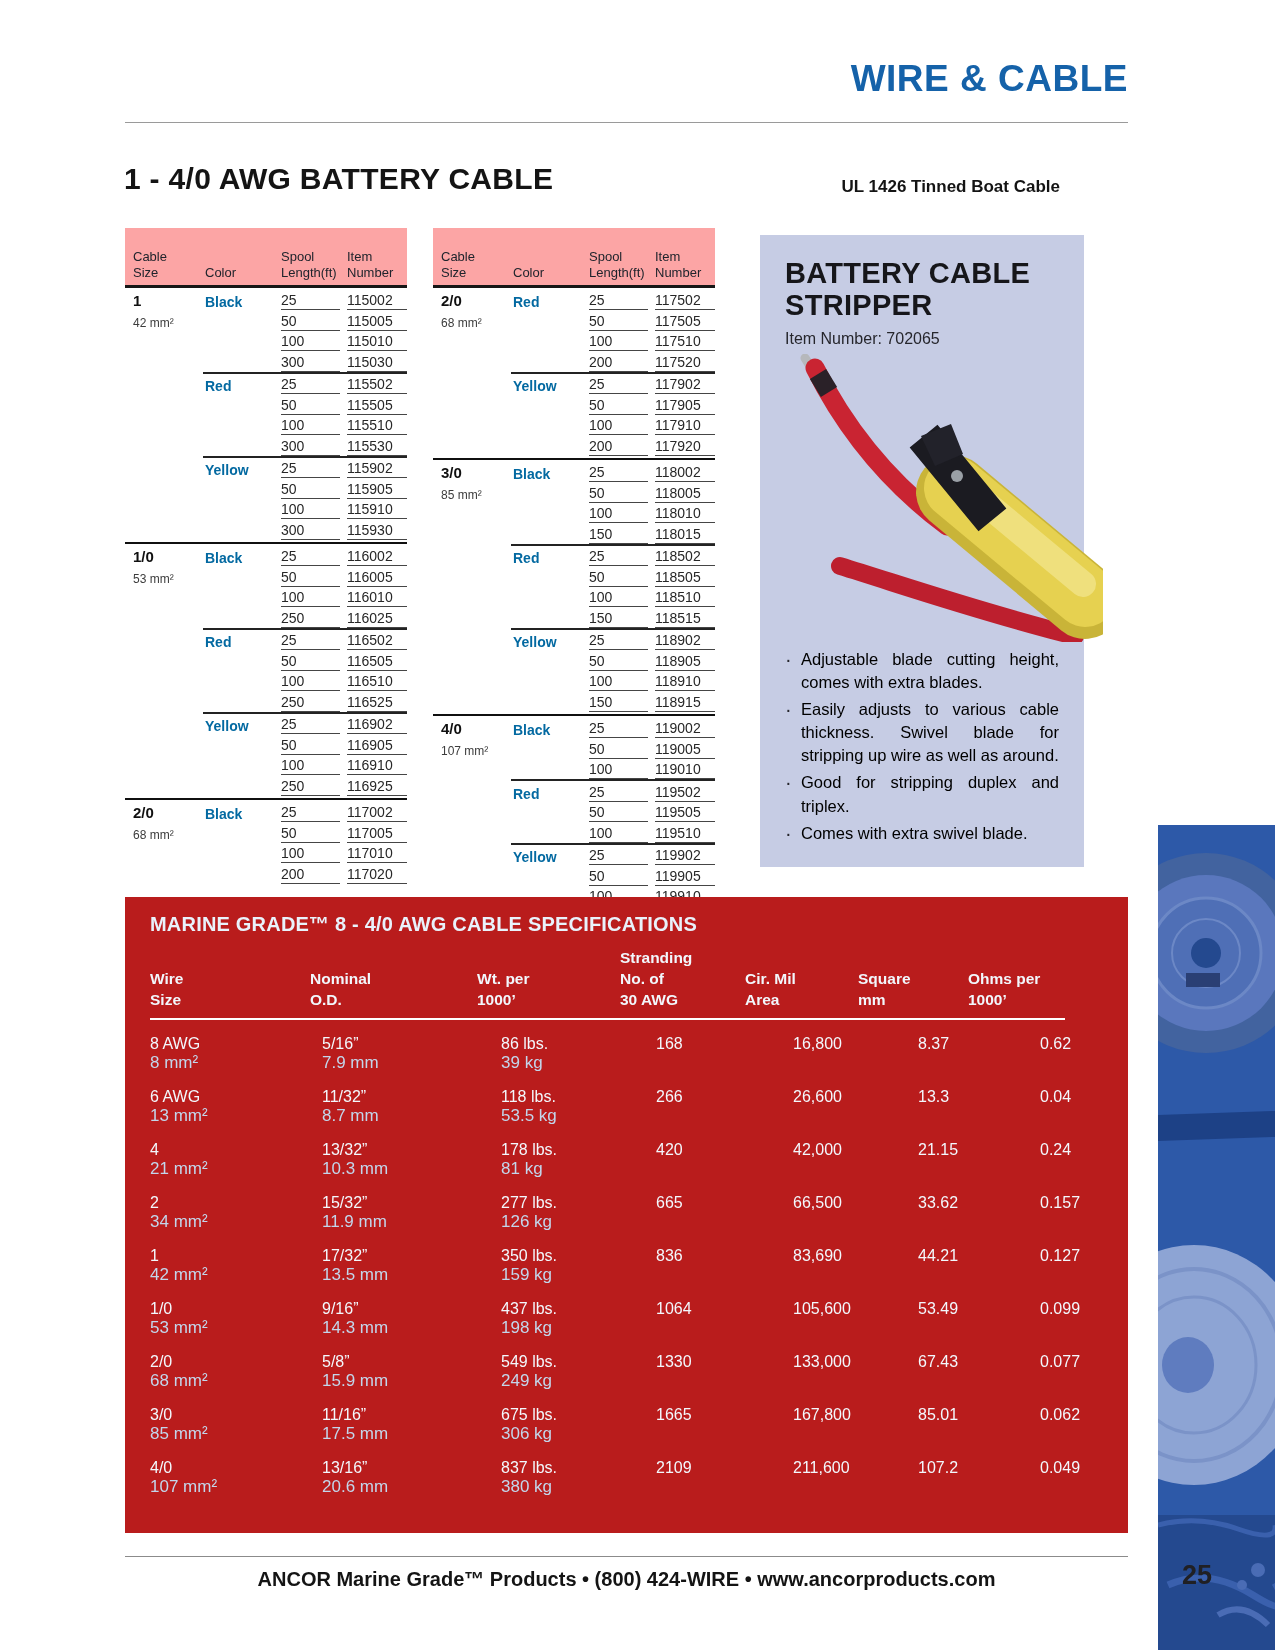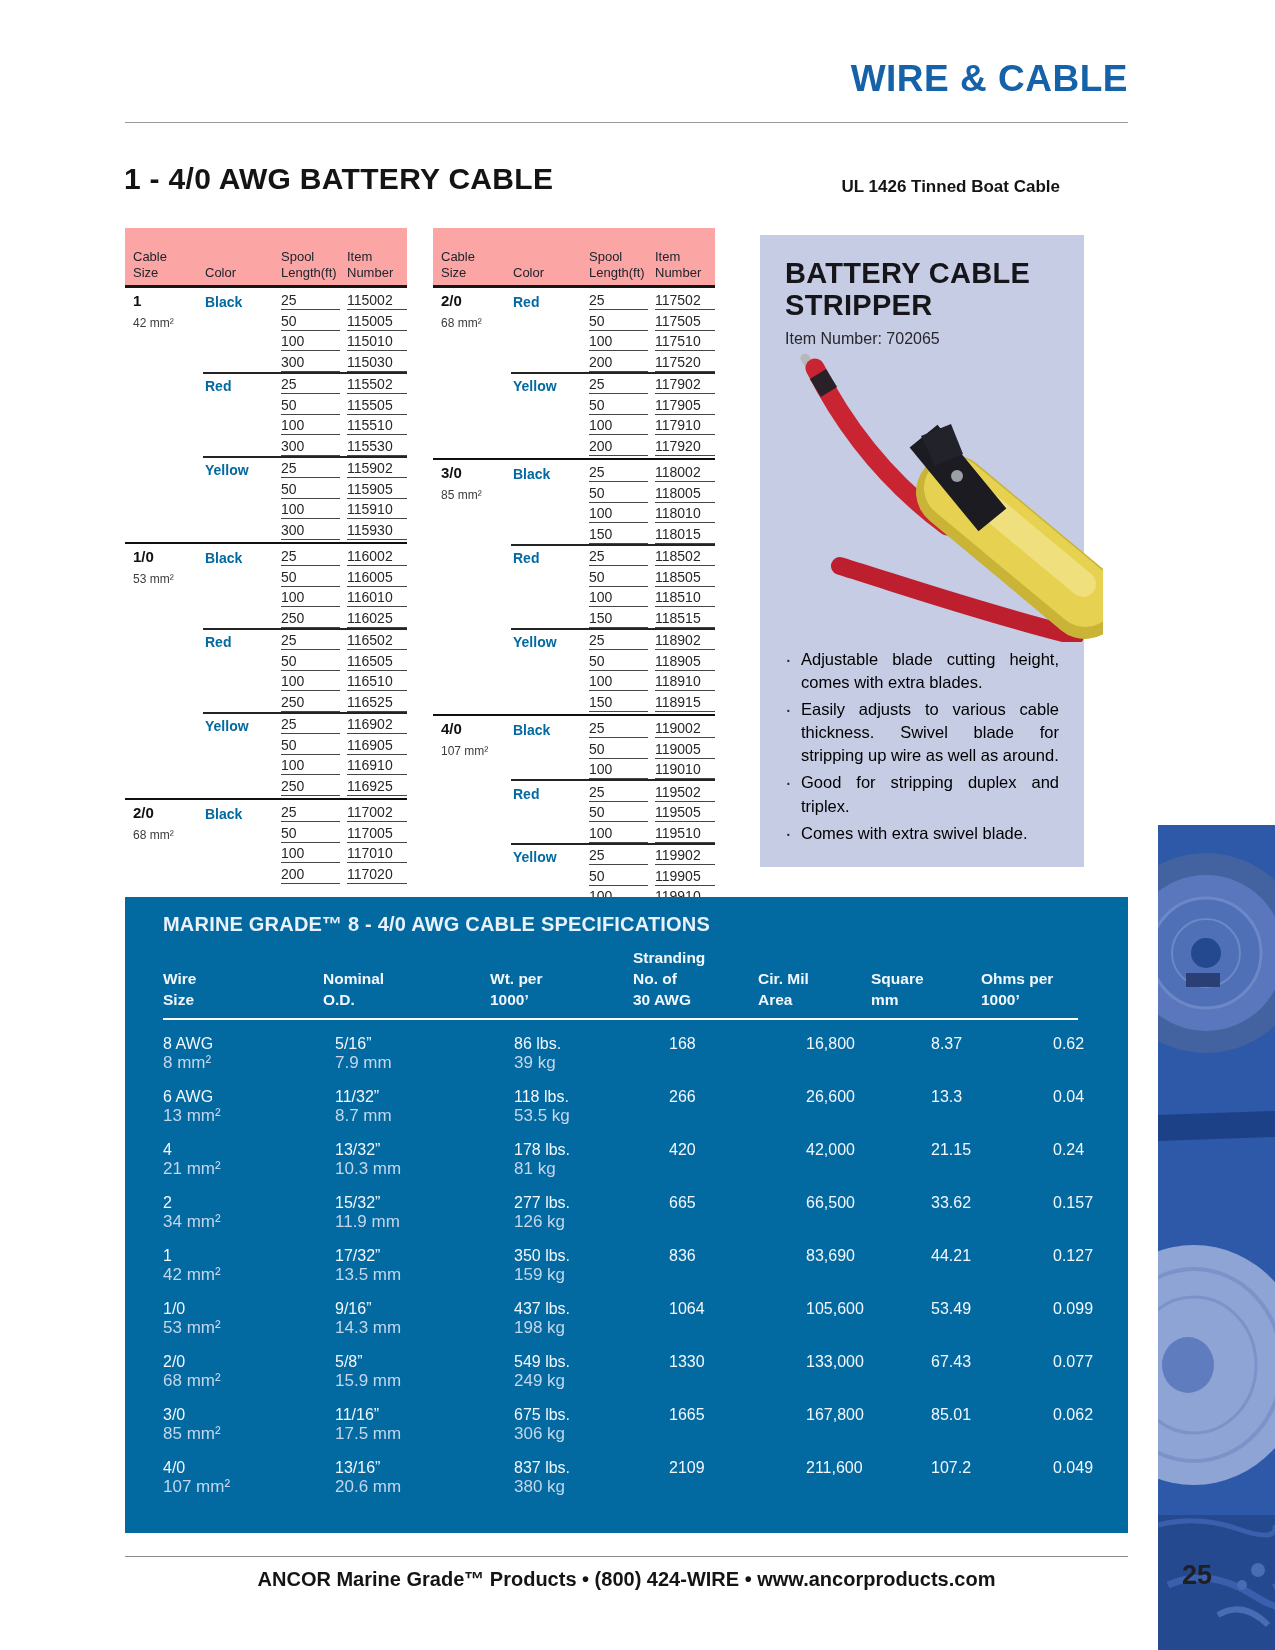--- a/index.html
+++ b/index.html
@@ -49,21 +49,21 @@
   .stripper-item{font-size:16px;color:#26262c;margin-top:8px;}
   .stripper-photo{display:block;margin:6px auto 0 auto;}
   .stripper-bullets{margin-top:6px;}
   .bullet-row{display:flex;margin-bottom:4px;}
   .bullet-marker{width:16px;flex:0 0 16px;font-size:20px;line-height:23px;color:#26262c;text-align:left;}
   .bullet-text{font-size:16.5px;line-height:1.40;color:#000000;text-align:justify;}
 
   
   .spec-table{
     position:absolute;left:125px;top:897px;width:1003px;height:636px;
-    background:#0369a1;box-sizing:border-box;padding:16px 0 0 38px;color:#f6fafd;
+    background:#b91c1c;box-sizing:border-box;padding:16px 0 0 25px;color:#f6fafd;
   }
   .spec-title{font-size:20px;font-weight:bold;letter-spacing:.2px;color:#e9f2fb;}
   .spec-headers{
     display:grid;grid-template-columns:160px 167px 143px 125px 113px 110px 97px;
     width:915px;align-items:end;margin-top:12px;padding-bottom:7px;
     border-bottom:2px solid #ffffff;
   }
   .spec-headers .hcell{font-size:15.5px;font-weight:bold;line-height:1.35;white-space:pre-line;color:#f2f7fc;}
   .spec-rows{width:915px;}
   .spec-row{display:grid;grid-template-columns:160px 167px 143px 125px 113px 110px 97px;margin-top:15px;gap:12px;}

